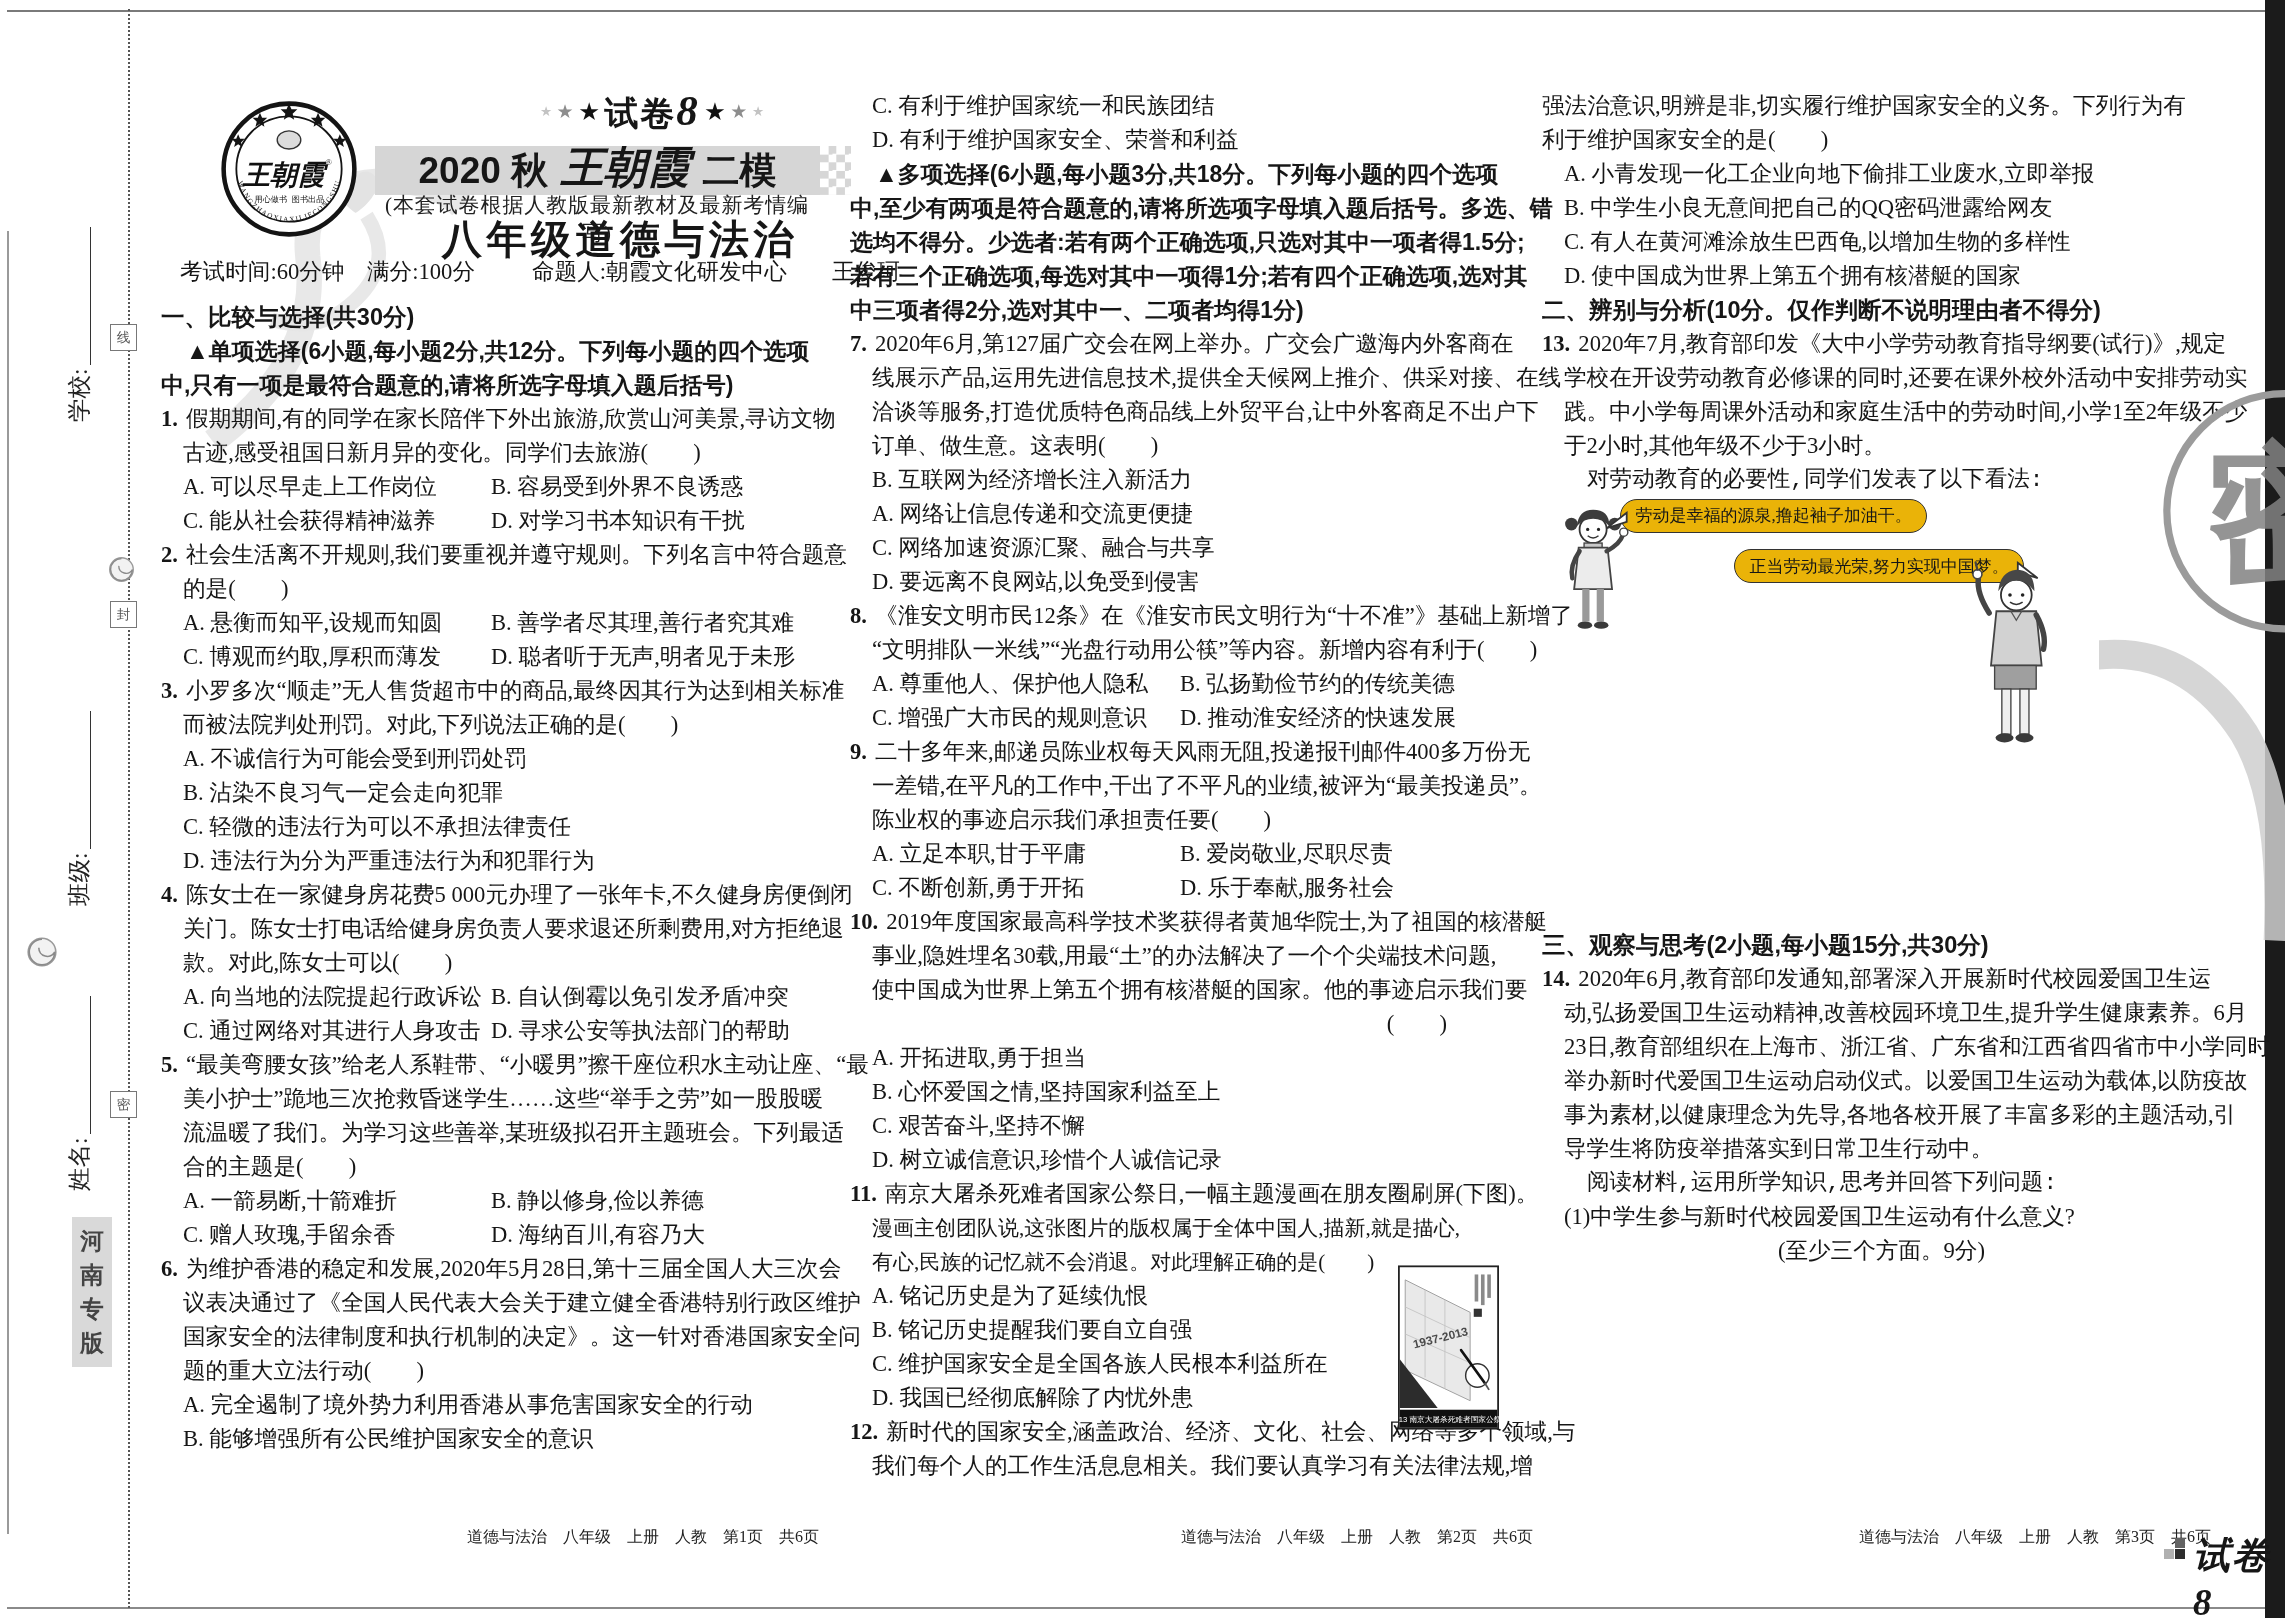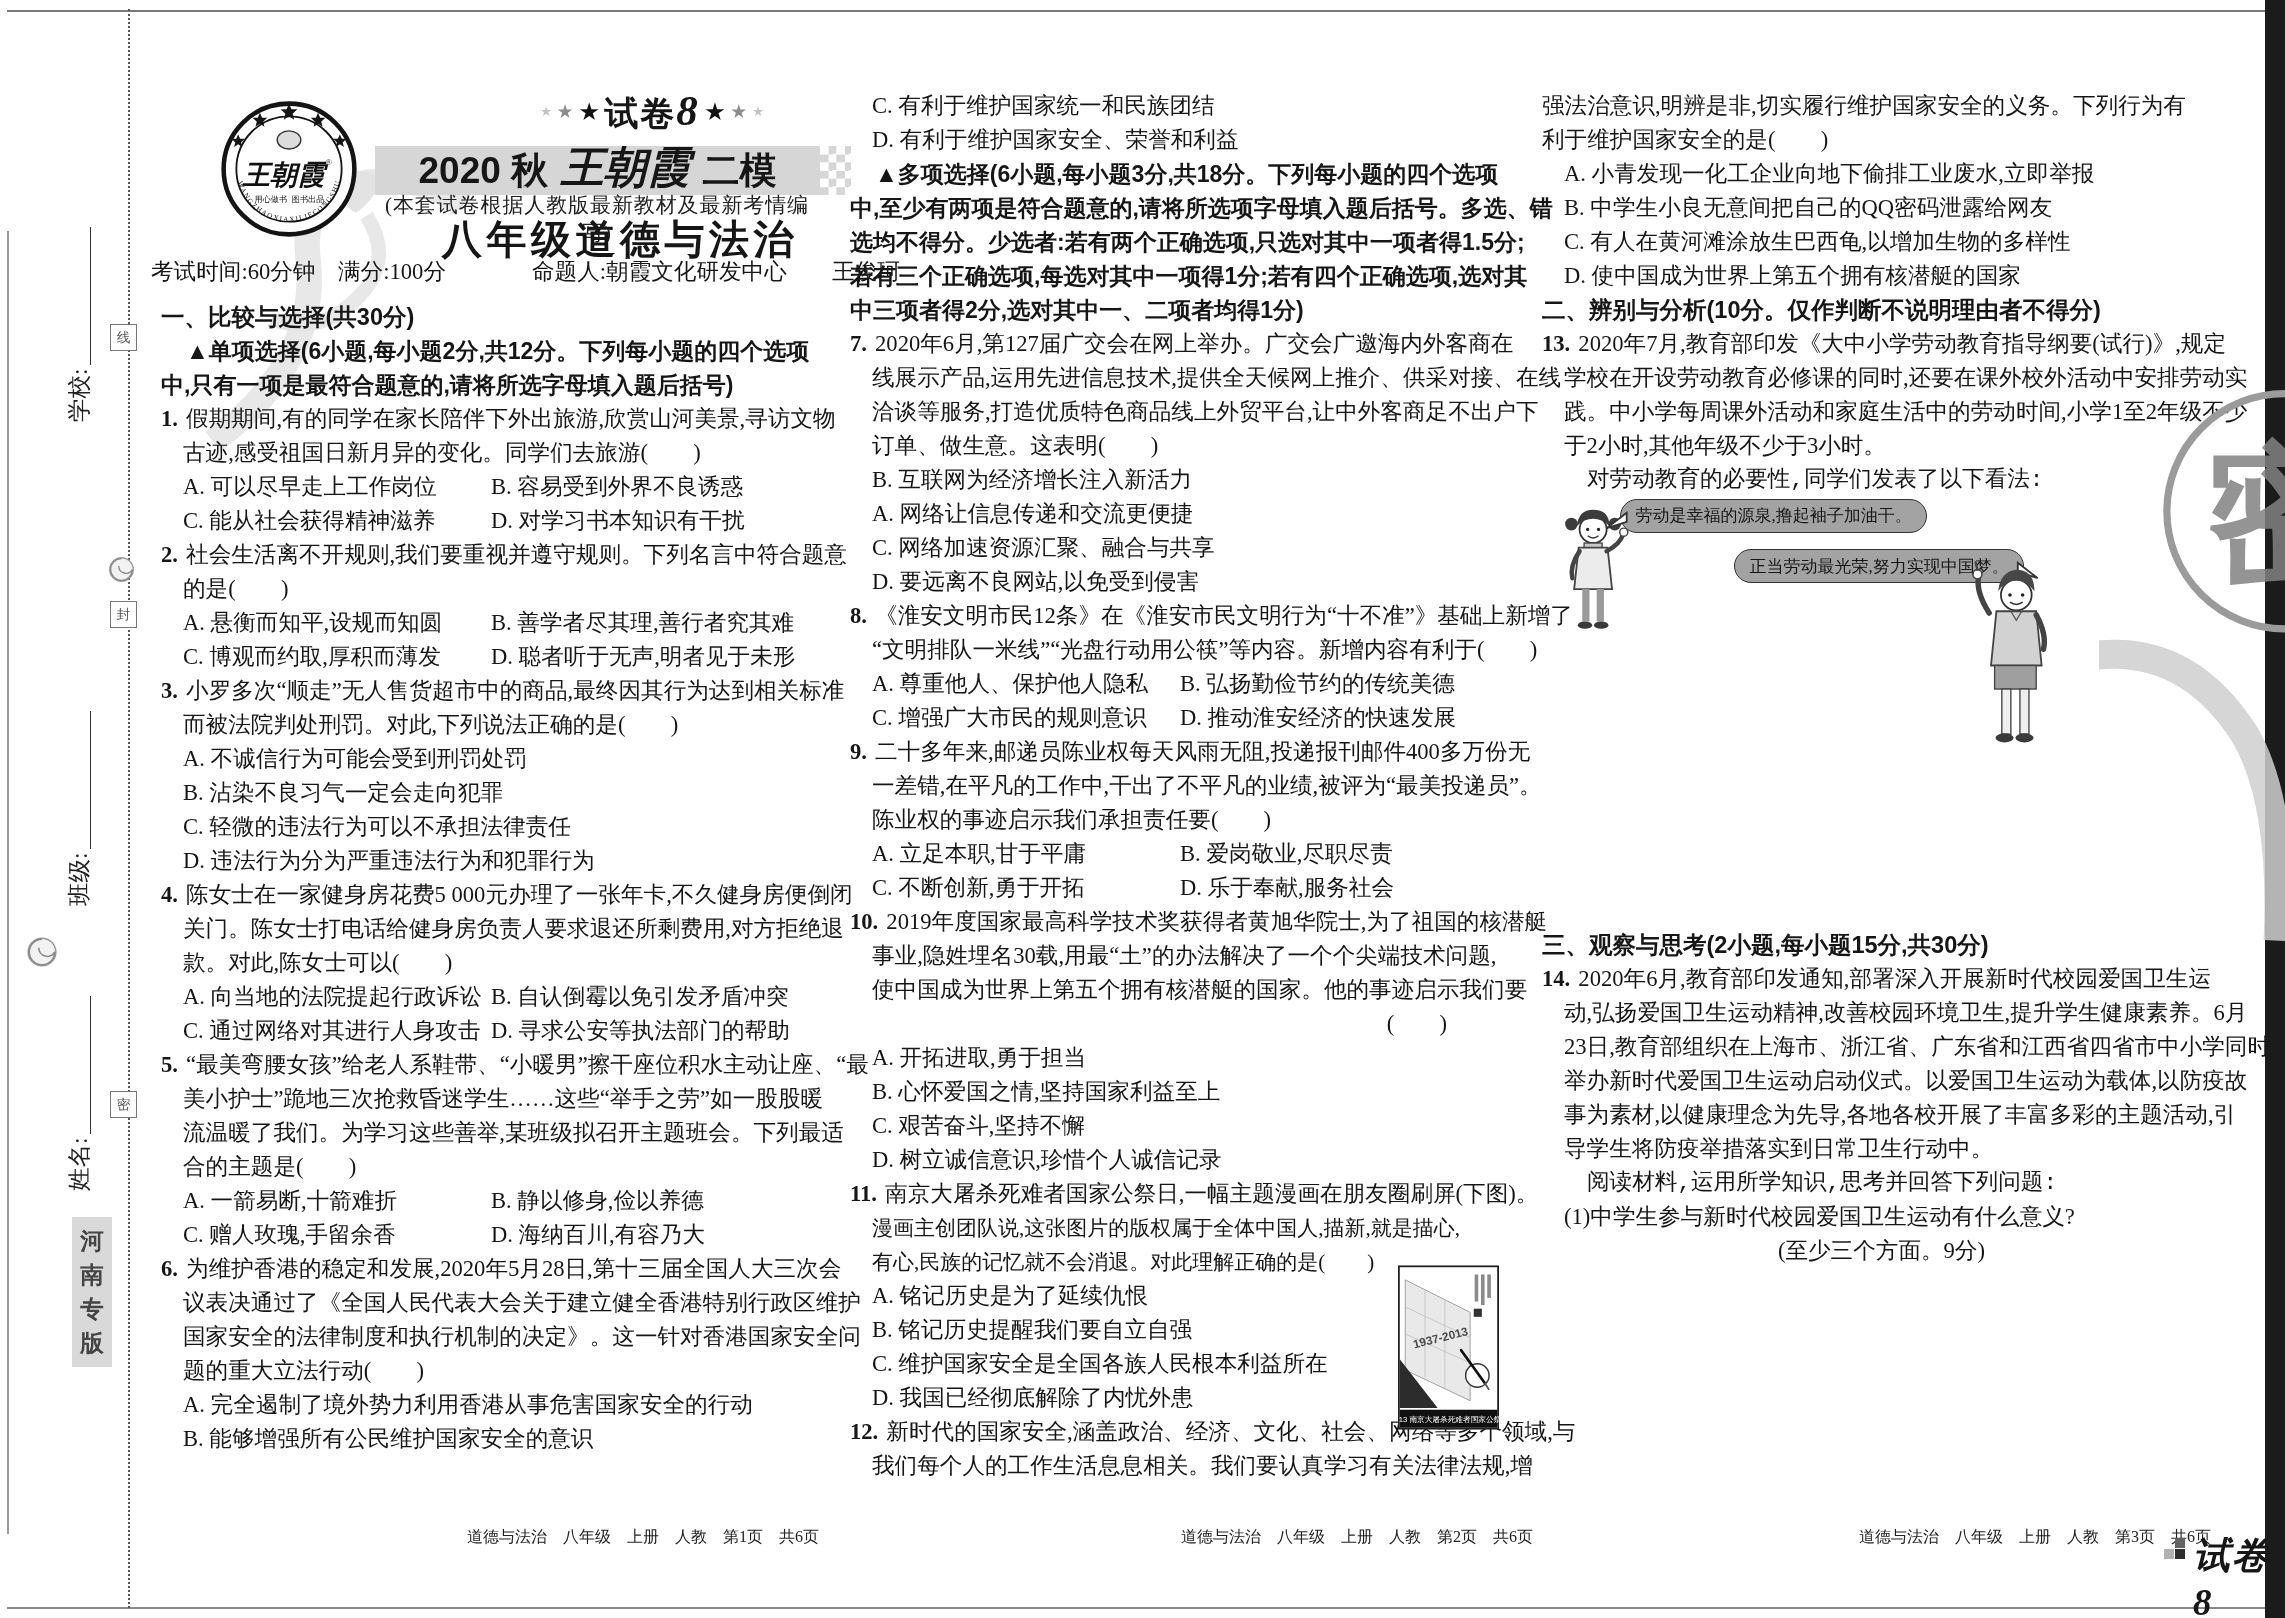--- a/index.html
+++ b/index.html
@@ -31,40 +31,40 @@
   .banner{position:absolute;left:375px;top:146px;width:445px;height:49px;background:#d6d6d6;
         display:flex;align-items:center;justify-content:center;gap:12.7px;}
   .banner .checker{position:absolute;right:-31px;top:0;width:31px;height:49px;
         background:conic-gradient(#d6d6d6 25%,#fff 0 50%,#d6d6d6 0 75%,#fff 0) 0 0/16.3px 16.3px;}
   .banner-year,.banner-type{font-family:"Liberation Sans","DejaVu Sans",sans-serif;font-weight:bold;font-size:37px;}
   .banner-brand{font-size:43px;font-weight:bold;font-style:italic;margin-top:-5.4px;}
   .head-note{position:absolute;left:371px;top:191px;width:452px;text-align:center;font-size:21px;
         letter-spacing:0.9px;color:#222;}
   .subject-title{position:absolute;left:412px;top:212px;width:416px;text-align:center;font-size:40px;
         font-weight:bold;font-family:"Liberation Sans","DejaVu Sans",sans-serif;letter-spacing:4.5px;}
-  .exam-info{position:absolute;left:151px;top:256px;font-size:22.6px;}
+  .exam-info{position:absolute;left:180px;top:256px;font-size:22.6px;}
   .setter-info{position:absolute;left:532px;top:256px;font-size:22.6px;}
   
   .col{position:absolute;}
   #col1{left:161px;top:300px;width:658px;}
   #col2{left:850px;top:89px;width:683px;}
   #col3{left:1542px;top:89px;width:669px;}
   .line{height:34px;line-height:34px;font-size:22.6px;white-space:nowrap;}
   .sec{font-family:"Liberation Sans","DejaVu Sans",sans-serif;font-weight:bold;font-size:23.5px;}
   .intro,.intro2{font-family:Liberation Sans, sans-serif;font-weight:bold;font-size:23px;}
   .intro{text-indent:25px;}
   .ct,.opt,.pair{padding-left:22px;}
   .ct2{padding-left:45px;font-family:Liberation Mono, monospace;}
   .narrow{font-size:21px;}
   .right{text-align:right;}
   .qn{font-weight:bold;margin-right:8.1px;}
   .oa{display:inline-block;width:308px;}
   
   .cartoon-block{position:relative;height:431px;}
-  .bubble{position:absolute;border:1.8px solid #333;border-radius:20px;background:#a3a3a3;
+  .bubble{position:absolute;border:1.8px solid #333;border-radius:20px;background:#eab308;
         padding:4.5px 14.5px;font-size:17px;white-space:nowrap;}
   .bubble svg.tail{position:absolute;}
   
   .footer{position:absolute;top:1525px;height:23.5px;line-height:23.5px;font-size:16px;color:#222;text-align:right;}
   #footer1{left:161px;width:658px;} #footer2{left:850px;width:683px;} #footer3{left:1542px;width:669px;}
   .corner-label{position:absolute;left:2193px;top:1531px;font-size:37px;font-weight:bold;
         font-style:italic;letter-spacing:1.8px;}
   .corner-sq{position:absolute;width:10px;height:10px;}
   .thumb{position:absolute;left:1398px;top:1265px;}
   .seal{position:absolute;left:2099px;top:344px;}

